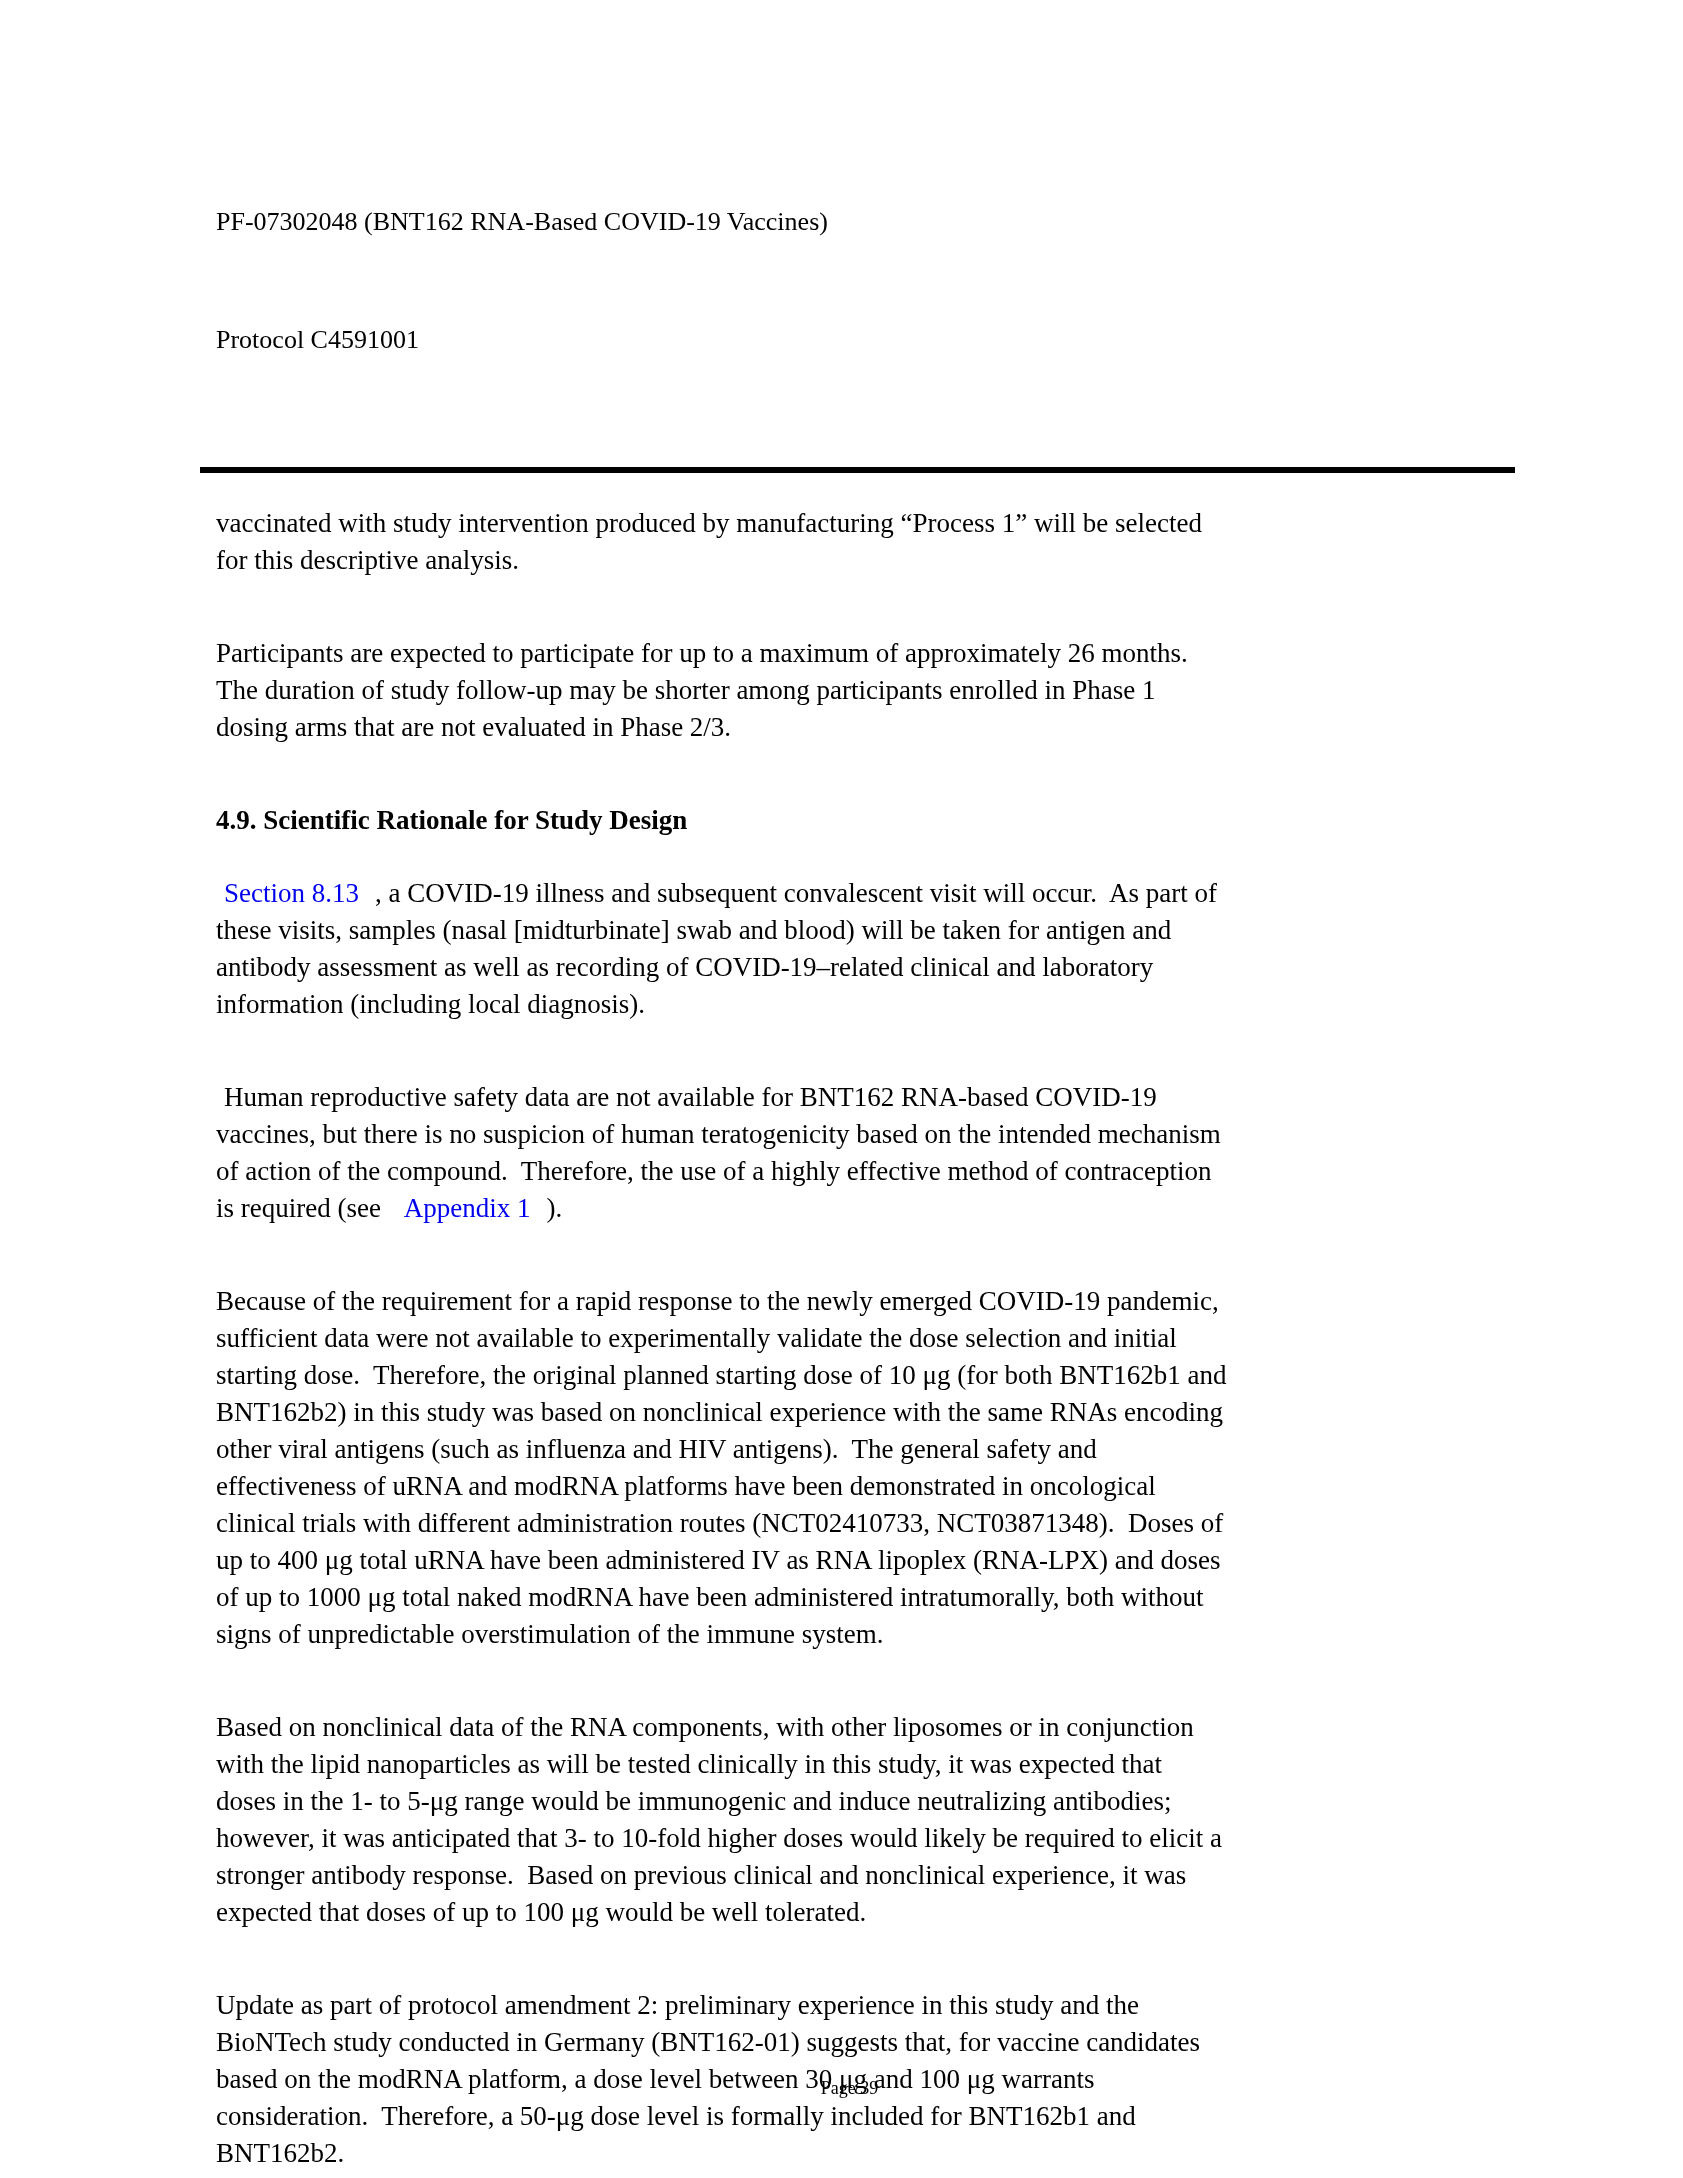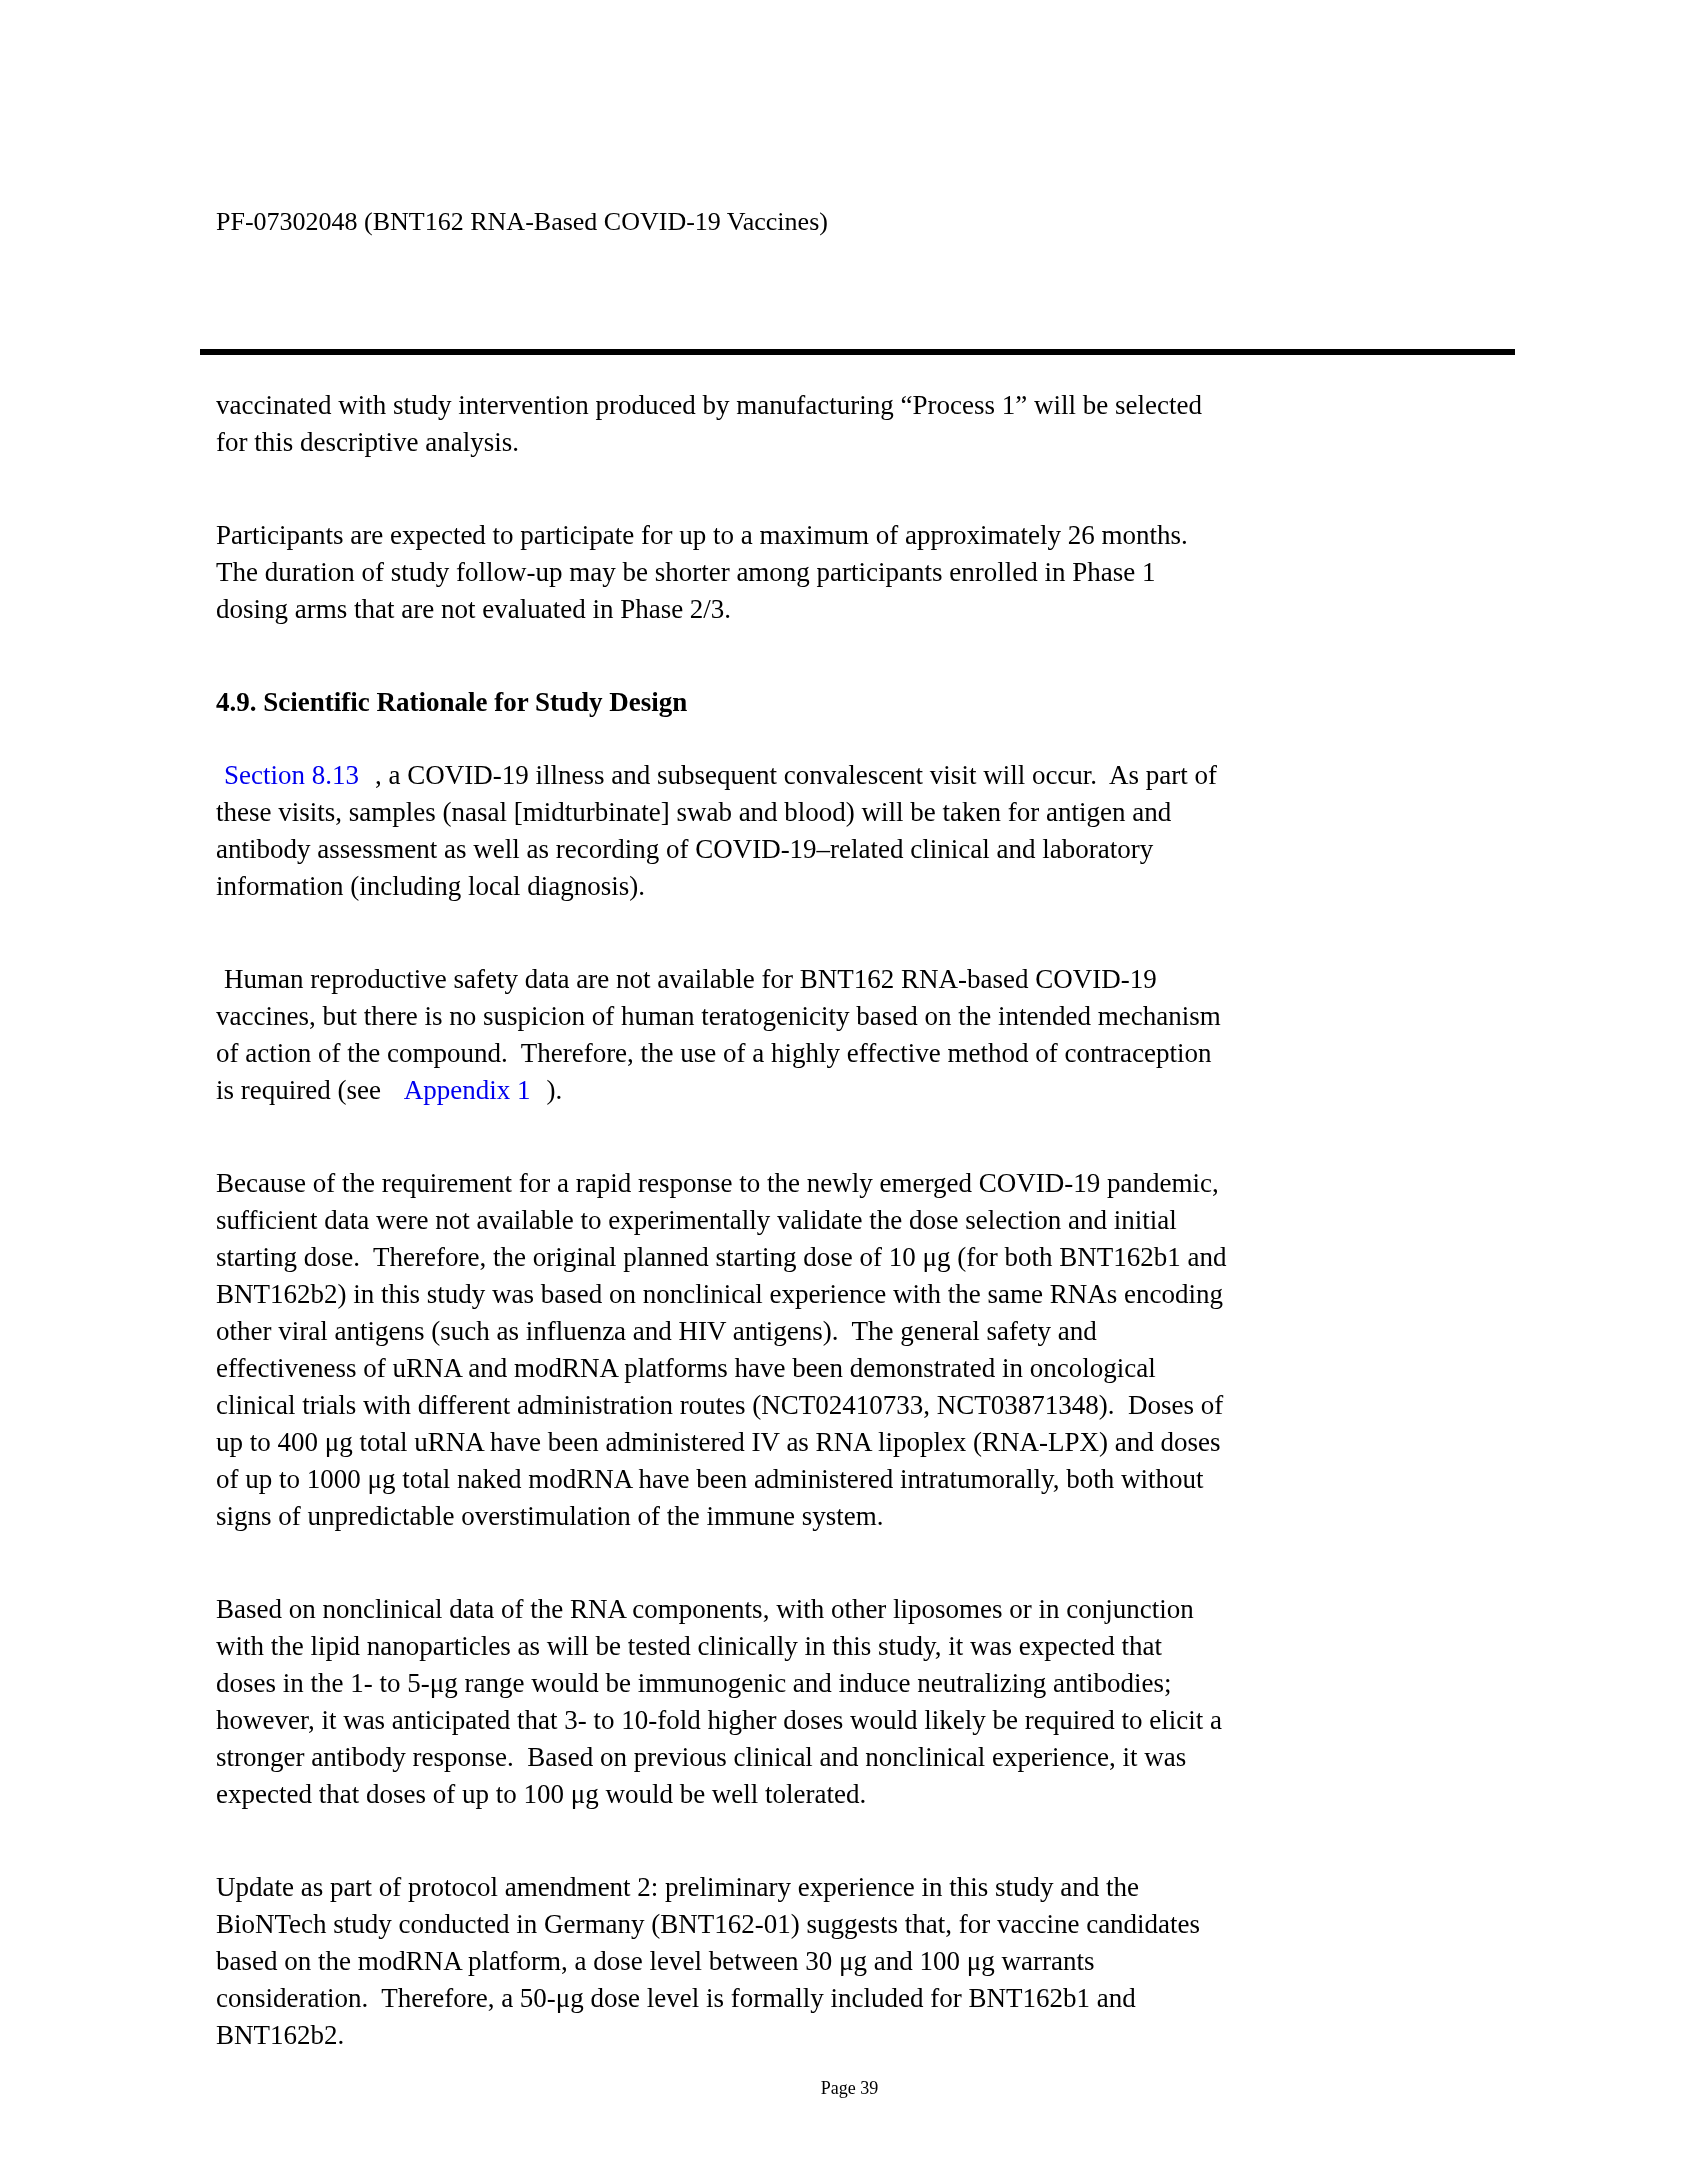--- a/index.html
+++ b/index.html
@@ -63,20 +63,21 @@
   }
 </style>
 </head>
 <body>
 
 <div class="page">
   <div class="content">
 
     <div class="doc-header">
       <div>PF-07302048 (BNT162 RNA-Based COVID-19 Vaccines)</div>
+      <div>Protocol C4591001</div>
     </div>
 
     <hr class="header-rule">
 
     <div class="body-text">
 
       <p class="para">vaccinated with study intervention produced by manufacturing “Process 1” will be selected
 for this descriptive analysis.</p>
 
       <p class="para">Participants are expected to participate for up to a maximum of approximately 26 months.

